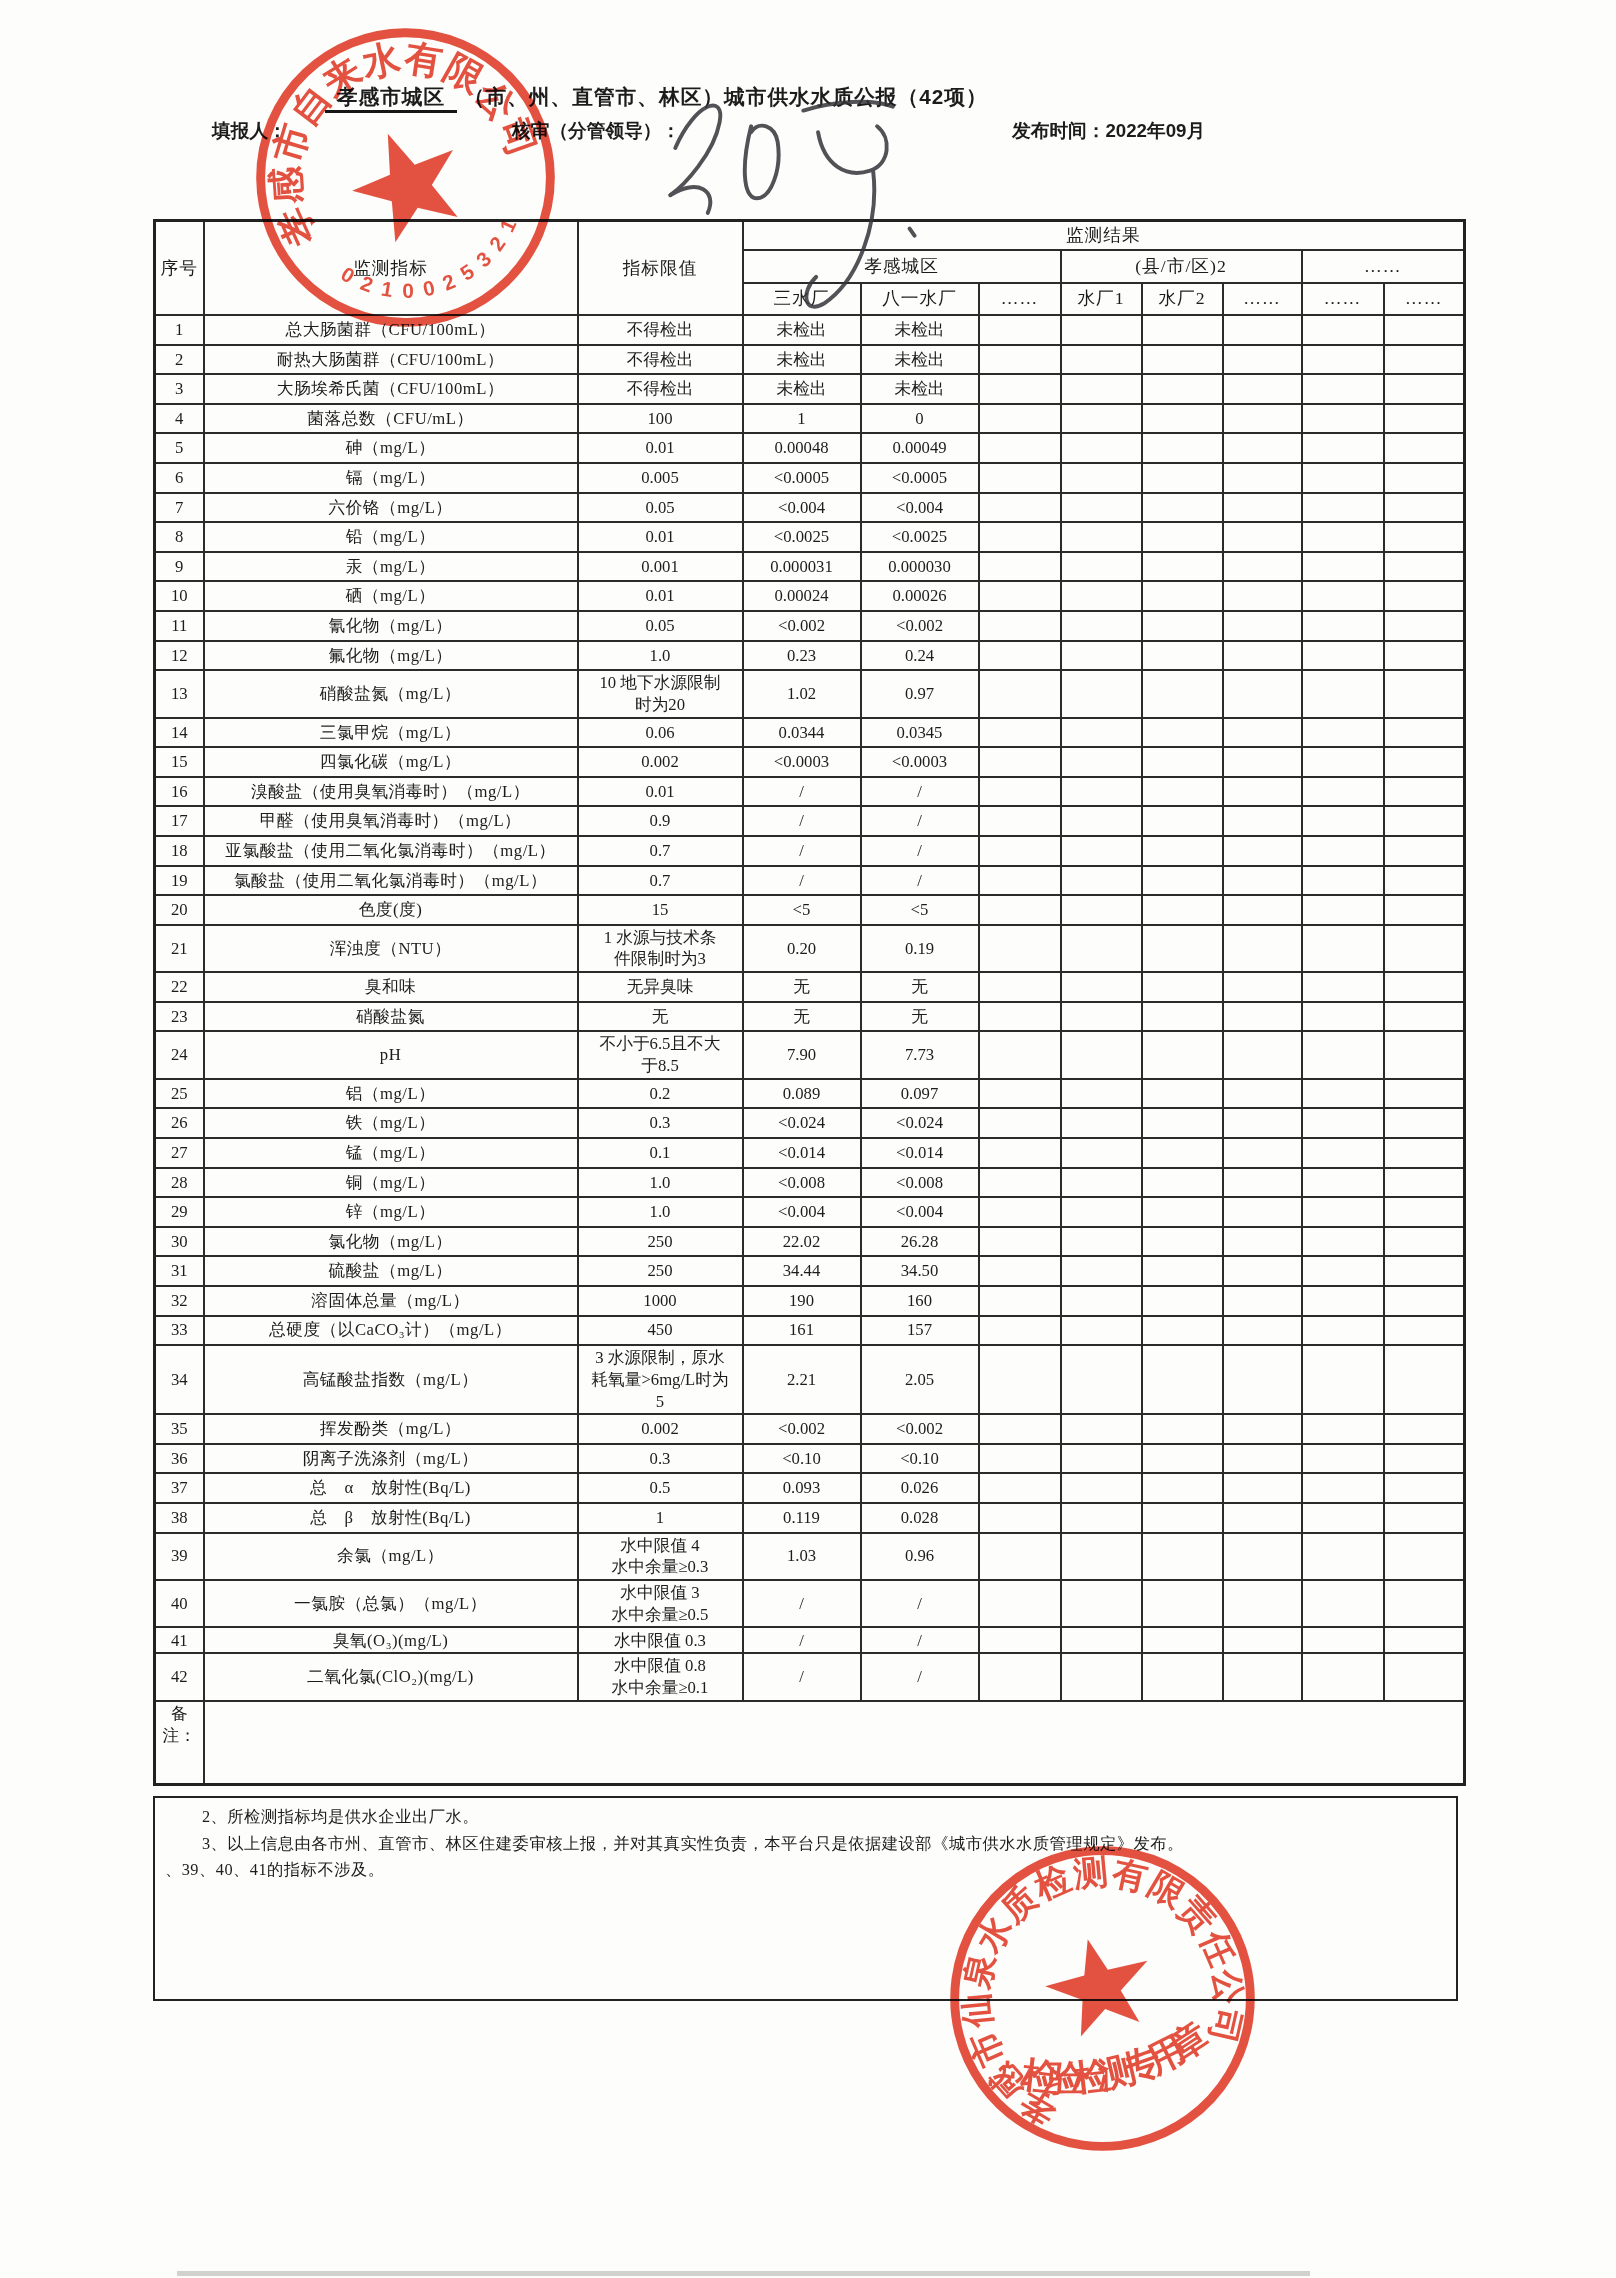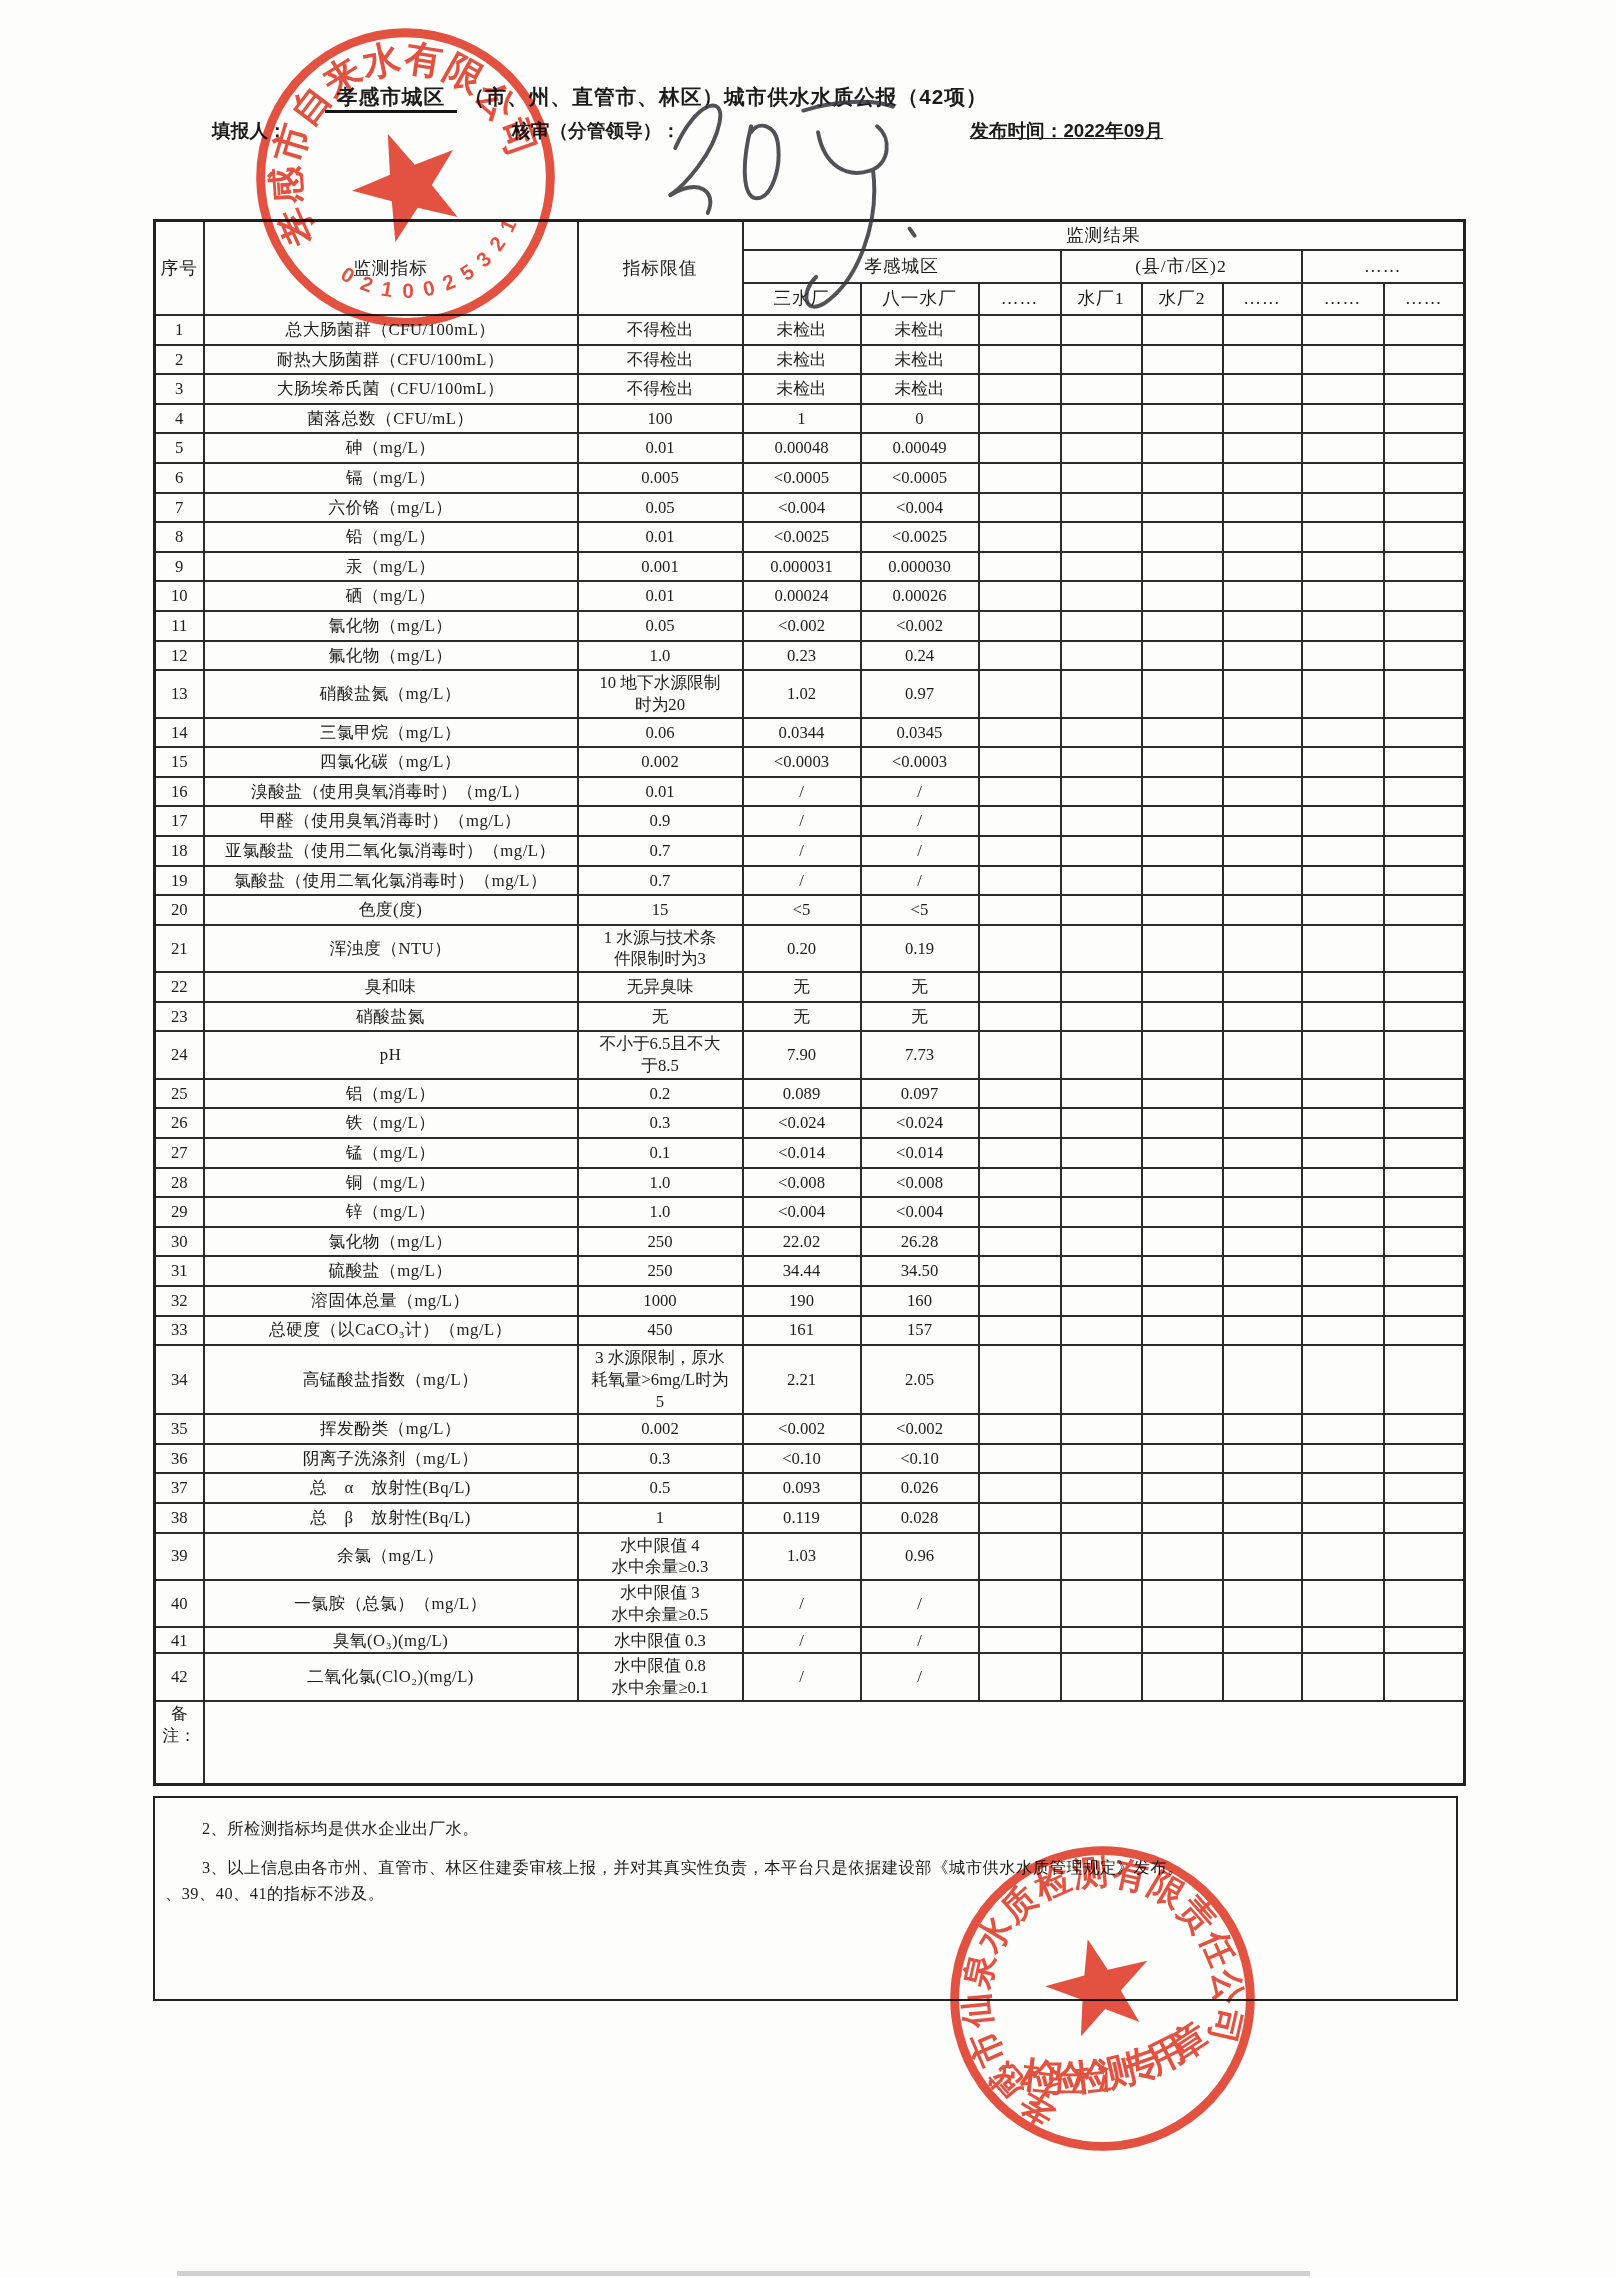--- a/index.html
+++ b/index.html
@@ -6,39 +6,39 @@
   .page{position:relative;width:1617px;height:2278px;background:#fdfdfb;margin:0 auto;overflow:hidden;
         font-family:"Liberation Serif","DejaVu Serif",serif;color:#1c1c1c;}
   
   .title{position:absolute;left:325px;top:83px;font-family:"Liberation Sans","DejaVu Sans",sans-serif;
          font-weight:bold;font-size:20.7px;letter-spacing:1px;white-space:nowrap;}
   .title .region{border-bottom:3px solid #161616;padding:0 11.8px 2px;}
   .meta{position:absolute;top:118px;font-family:"Liberation Sans","DejaVu Sans",sans-serif;
         font-weight:bold;font-size:18.7px;white-space:nowrap;}
   .meta.filler{left:212px;}
   .meta.reviewer{left:512px;}
-  .meta.publish{left:970px;text-decoration:underline;}
+  .meta.publish{left:1012px;}
   
   .content{position:absolute;left:153px;top:219px;width:1310px;}
   table.report{border-collapse:collapse;table-layout:fixed;width:1310px;border:3px solid #222;}
   table.report th,table.report td{border:2px solid #2b2b2b;padding:1px 2px;text-align:center;
         font-weight:normal;font-size:16.7px;line-height:1.3;overflow:hidden;}
   table.report th{font-size:17.7px;letter-spacing:1px;}
   th.dots,td.dots{font-weight:bold;letter-spacing:1px;font-size:14.8px;}
   td.ind{text-align:left;padding-left:7.9px;letter-spacing:0.5px;}
   td.lim{white-space:pre-line;}
   tr.hrow1{height:29.6px;}
   tr.hrow2,tr.hrow3{height:32.5px;padding-left:32px;}
   tr.data{height:29.6px;}
   tr.remark{height:84px;}
   td.remark-label{text-align:left;padding:3.9px 2px;vertical-align:top;font-size:15.8px;}
   
   .notes{margin-top:9.9px;border:2.5px solid #222;width:1305px;min-height:205px;
          font-size:16.3px;line-height:1.62;padding:5.9px 9.9px 39px 9.9px;box-sizing:border-box;letter-spacing:0.5px;}
-  .notes .line.indent{padding-left:37px;margin-top:12px;}
+  .notes .line.indent{padding-left:37px;}
   
   .overlay{position:absolute;pointer-events:none;}
   .stamp{mix-blend-mode:multiply;opacity:0.88;}
   .scan-edge{position:absolute;left:177px;bottom:2px;width:1133px;height:4.9px;background:#9b9b99;opacity:.45;}
 </style>
 </head>
 <body>
 
 <div class="page">
 

